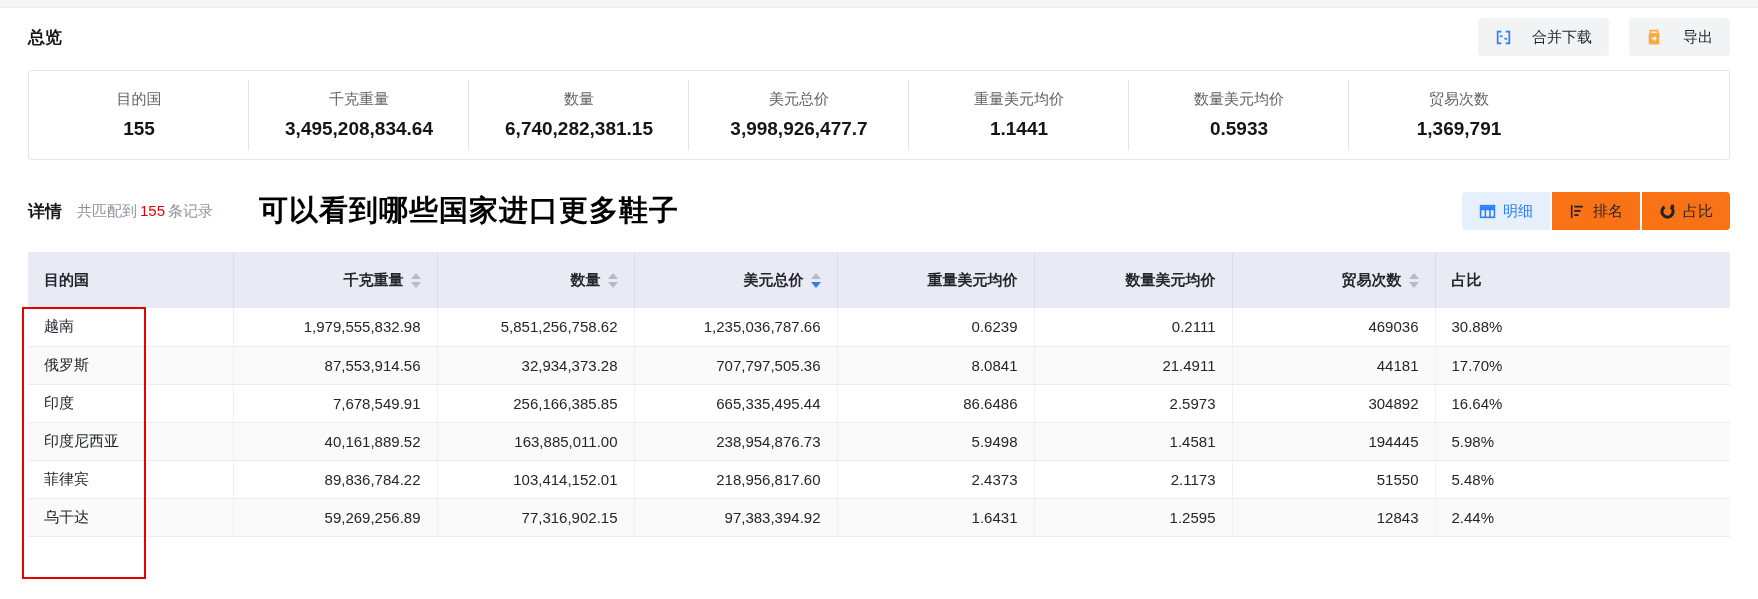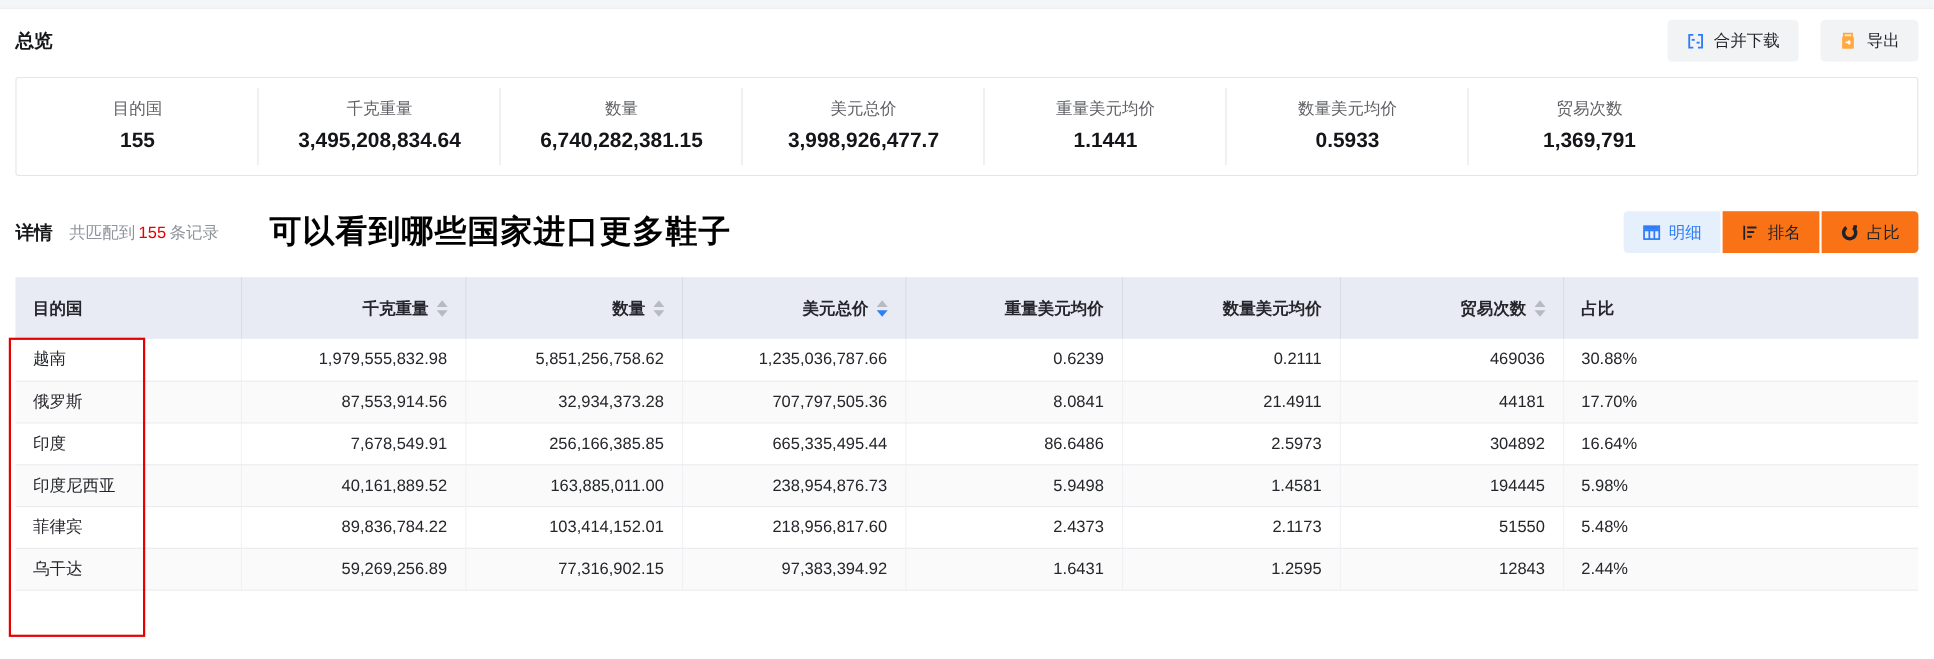--- a/index.html
+++ b/index.html
@@ -1,25 +1,25 @@
 <!DOCTYPE html>
 <html><head>
 <meta charset="utf-8">
 <style>
   * { box-sizing: border-box; margin: 0; padding: 0; }
   html,body { width: 1758px; height: 599px; overflow: hidden; background: #fff;
     font-family: "Liberation Sans", "DejaVu Sans", sans-serif; color: #24262b; }
   .top-strip { height: 8px; background: #f4f5f6; border-bottom: 1px solid #ededee; }
-  .page { padding: 0 14px; }
+  .page { padding: 0 28px; }
 
   
   .hdr-row { display: flex; align-items: center; justify-content: space-between; margin-top: 9px; height: 40px; }
   .section-title { font-size: 17px; font-weight: 700; color: #17181a; }
   .hdr-actions { display: flex; gap: 20px; }
-  .btn { display: flex; align-items: center; gap: 8px; height: 38px; padding: 0 17px;
+  .btn { display: flex; align-items: center; gap: 20px; height: 38px; padding: 0 17px;
     background: #f2f3f5; border: none; border-radius: 4px; font-size: 15px; color: #1f2329;
     cursor: pointer; font-family: inherit; }
 
   
   .stats-card { margin-top: 13px; height: 90px; border: 1px solid #e5e6e8; border-radius: 3px;
     display: flex; align-items: center; }
   .stat { width: 220px; text-align: center; position: relative; padding: 4px 0; }
   .stat:not(:last-child)::after { content: ""; position: absolute; right: 0; top: -6px; bottom: -6px;
     width: 1px; background: #e3e4e6; }
   .stat .lbl { font-size: 15px; color: #606266; }

